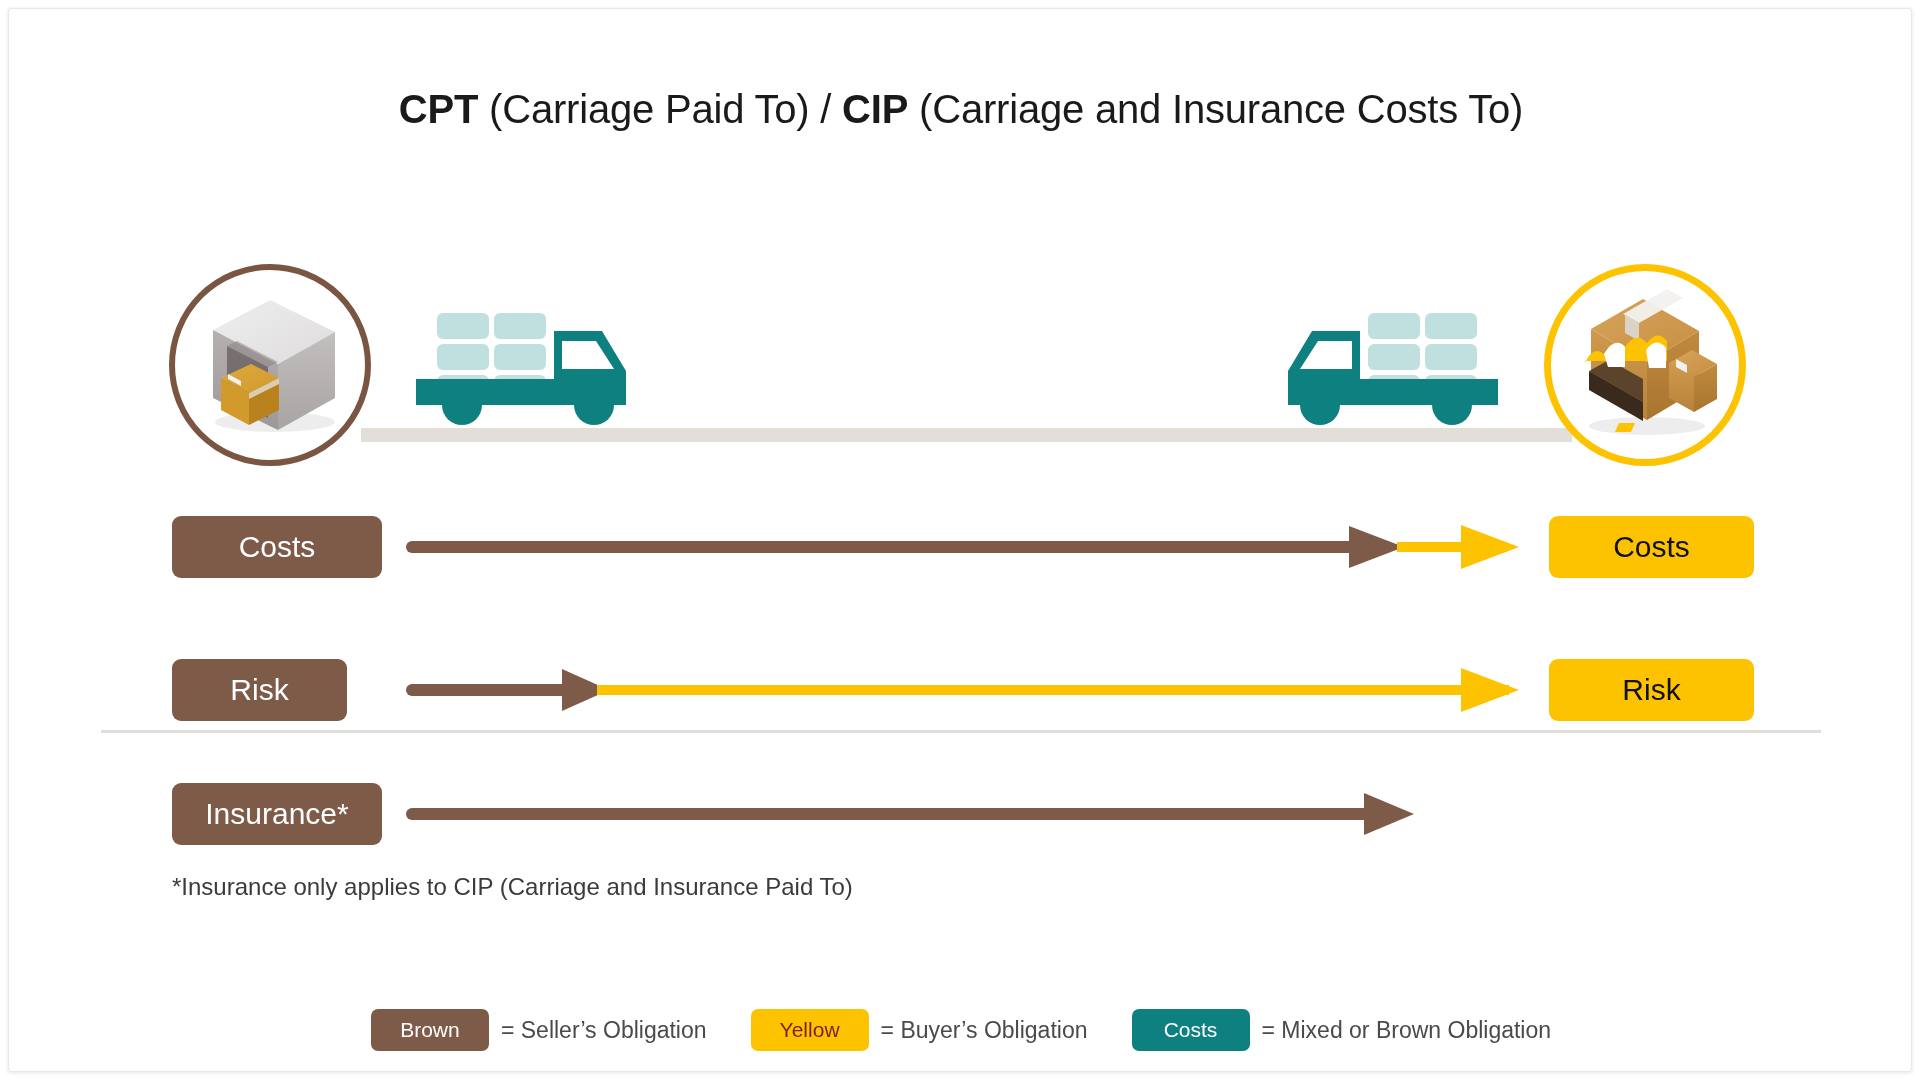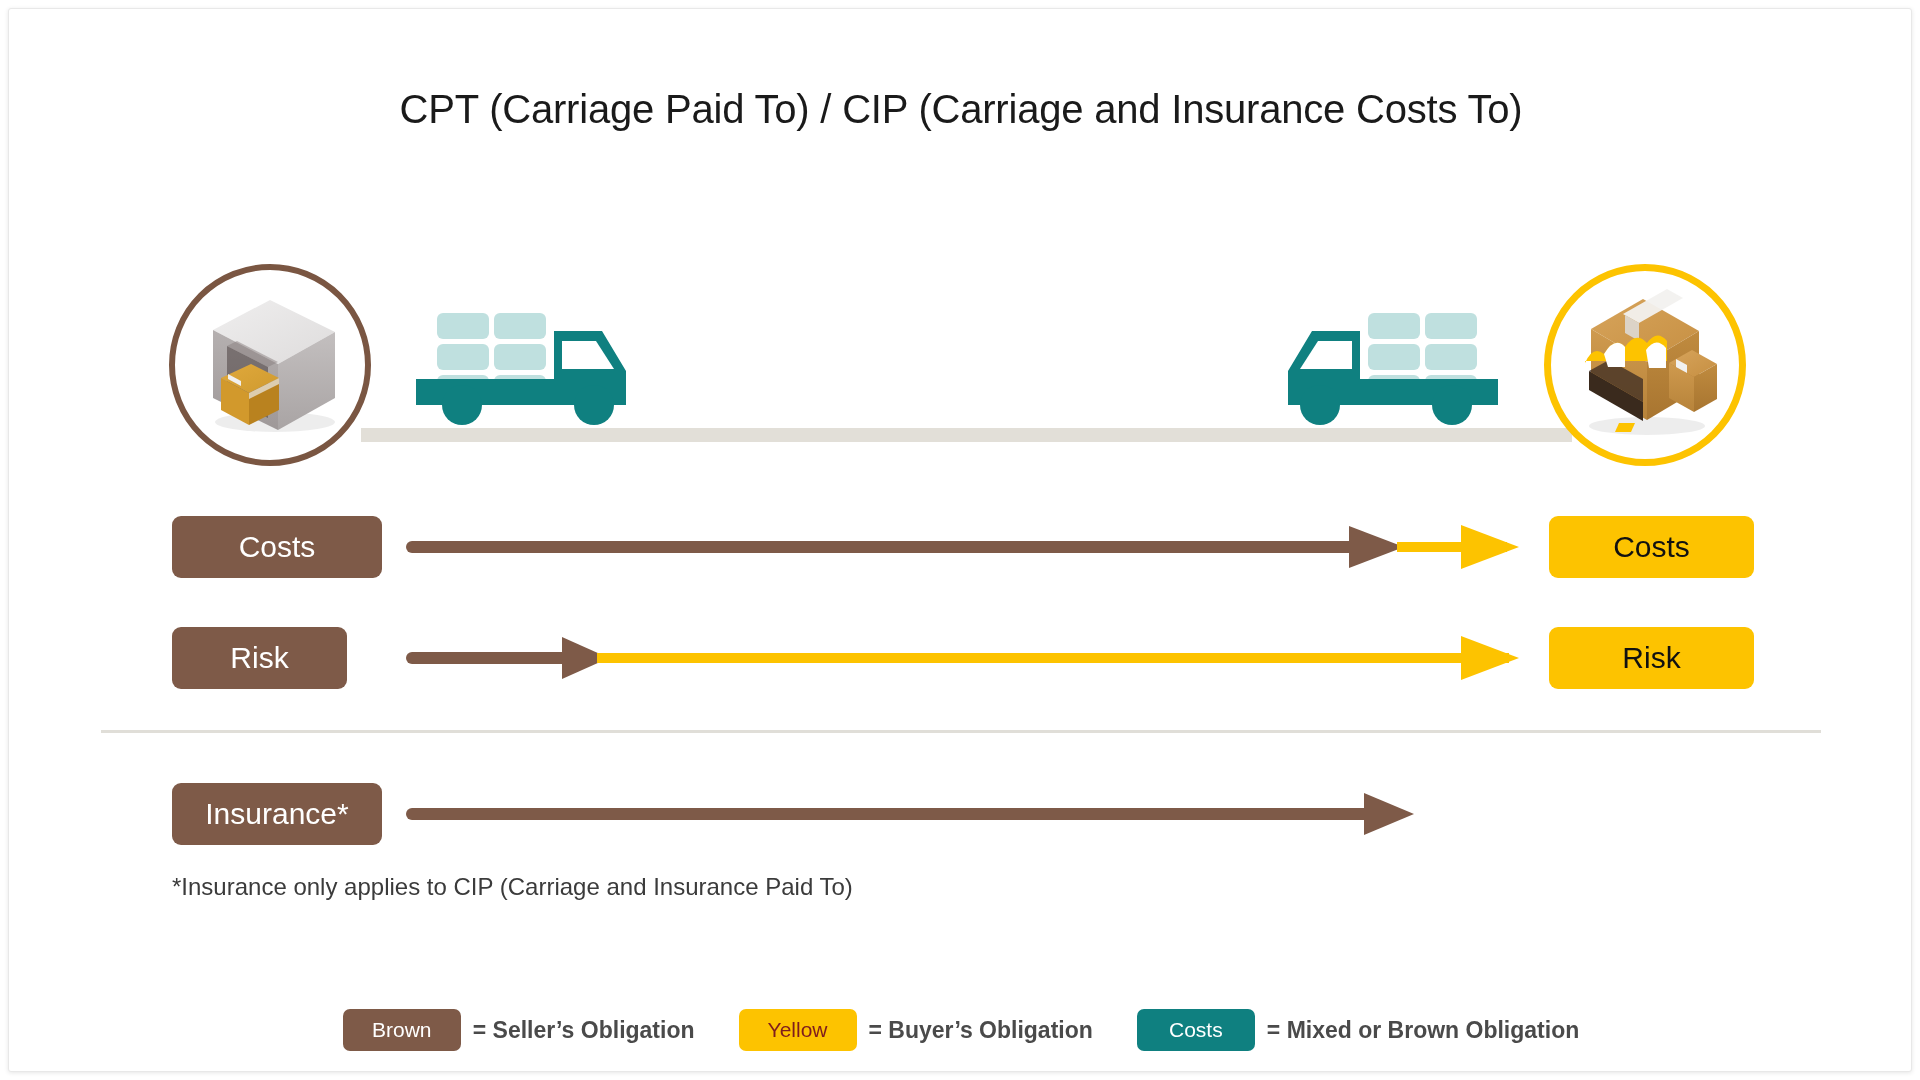--- a/index.html
+++ b/index.html
@@ -24,21 +24,21 @@
   .title {
     position: absolute;
     left: 0; top: 78px;
     width: 1904px;
     text-align: center;
     font-size: 40px;
     color: #1a1a1a;
     letter-spacing: -0.2px;
     white-space: nowrap;
   }
-  .title b { font-weight: 400; }
+  .title b { font-weight: 700; }
   .title span.reg { font-weight: 400; text-align: center; }
 
   
   .scene { position: absolute; left: 0; top: 0; width: 1904px; height: 1064px; }
 
   .road {
     position: absolute;
     left: 352px; top: 419px;
     width: 1211px; height: 14px;
     background: #e2dfd8;
@@ -62,21 +62,21 @@
 
   .truck { position: absolute; }
   .truck-out { left: 395px; top: 292px; }
   .truck-in  { left: 1265px; top: 292px; }
 
   
   .rows { position: absolute; left: 0; top: 0; width: 1904px; height: 1064px; }
 
   .row { position: absolute; left: 0; width: 1904px; height: 62px; }
   .row-costs     { top: 507px; }
-  .row-risk      { top: 618px; }
+  .row-risk      { top: 650px; }
   .row-insurance { top: 774px; }
 
   .chip {
     position: absolute;
     height: 62px;
     border-radius: 9px;
     display: flex;
     align-items: center;
     justify-content: center;
     font-size: 30px;
@@ -123,21 +123,21 @@
   .legend-item { display: flex; align-items: center; gap: 12px; }
   .legend-chip {
     width: 118px; height: 42px;
     border-radius: 7px;
     display: flex; align-items: center; justify-content: center;
     font-size: 21px;
   }
   .lc-brown  { background: #7E5A48; color: #ffffff; }
   .lc-yellow { background: #FDC300; color: #7f1d1d; }
   .lc-teal   { background: #0F8080; color: #ffffff; }
-  .legend-text { font-size: 23px; color: #4a4a4a; white-space: nowrap; font-weight: bold; }
+  .legend-text { font-size: 23px; color: #4a4a4a; white-space: nowrap; }
 </style>
 </head>
 <body>
 
 <div class="card">
 
   <div class="title">
     <b>CPT</b><span class="reg"> (Carriage Paid To) / </span><b>CIP</b><span class="reg"> (Carriage and Insurance Costs To)</span>
   </div>
 

